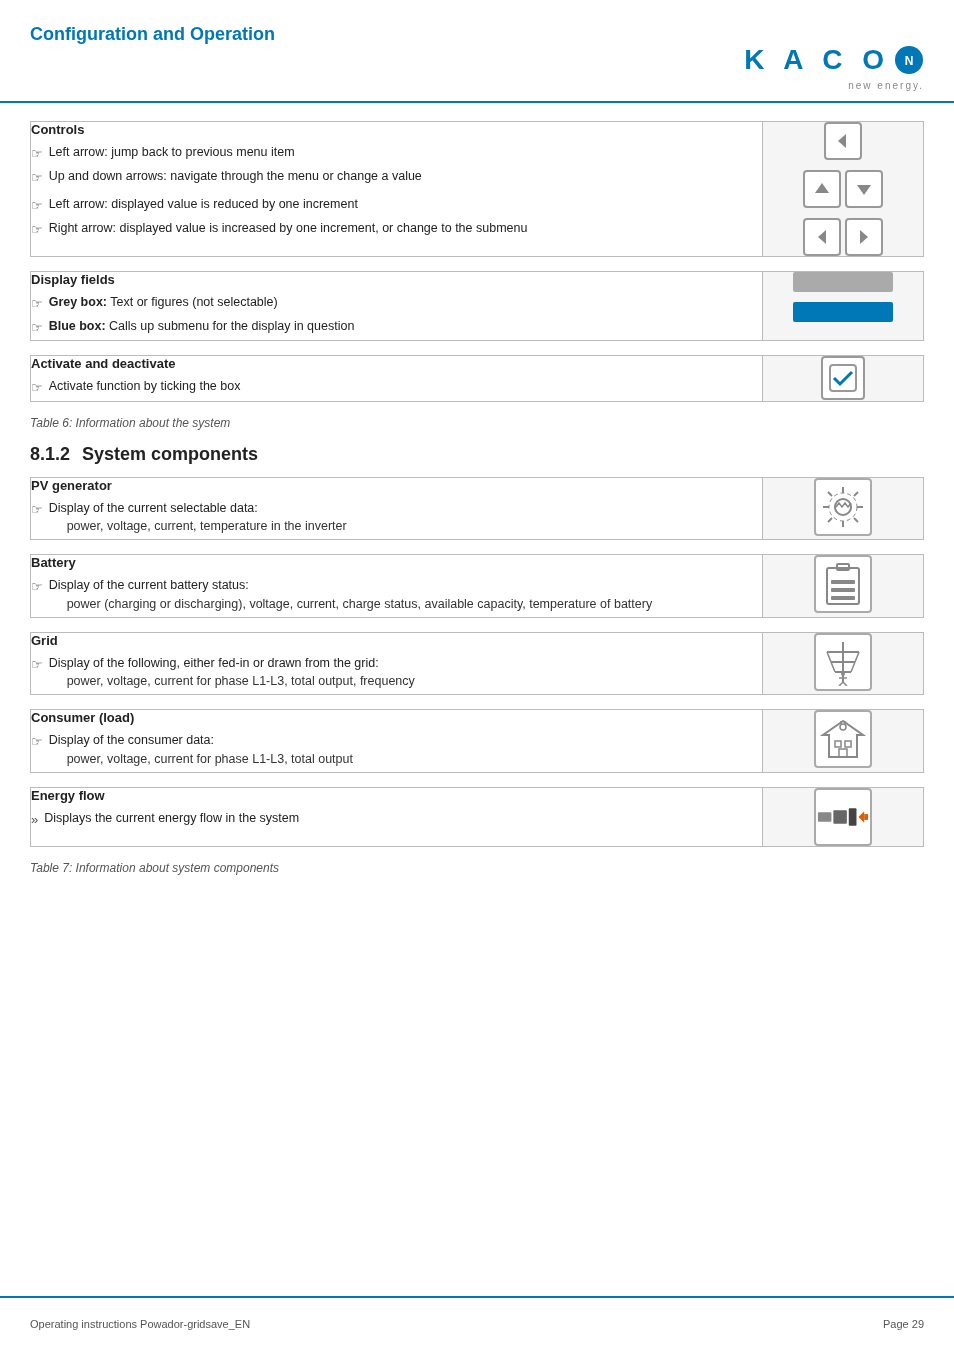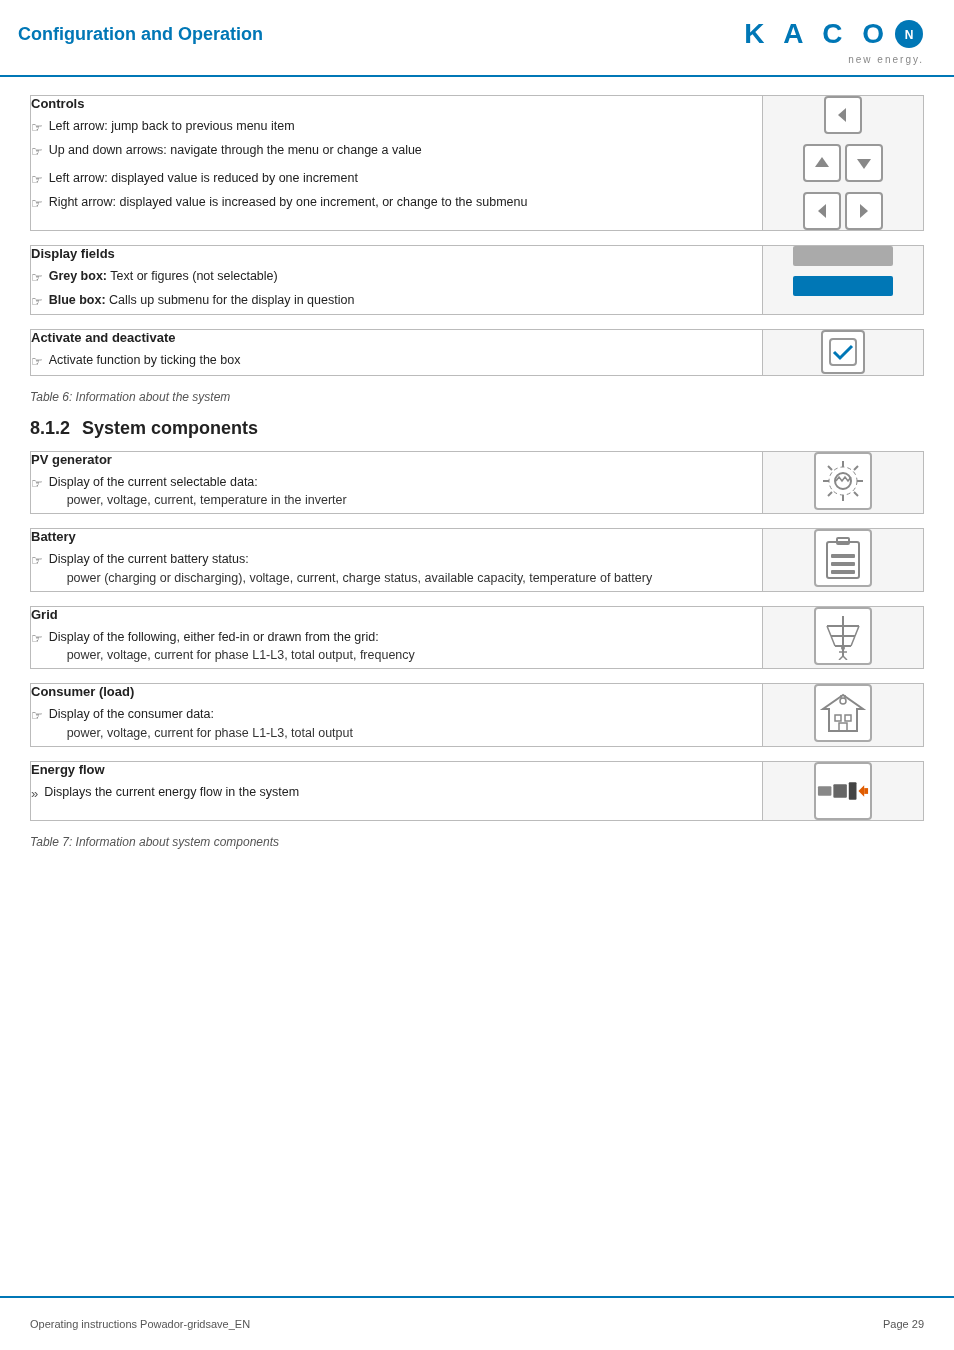--- a/index.html
+++ b/index.html
@@ -11,21 +11,21 @@
       width: 954px;
       min-height: 1350px;
       position: relative;
     }
 
     
     .header {
       display: flex;
       align-items: flex-start;
       justify-content: space-between;
-      padding: 18px 30px 10px 18px;
+      padding: 18px 30px 10px 30px;
       border-bottom: 2px solid #0077b6;
     }
     .header-title {
       color: #0077b6;
       font-size: 18px;
       font-weight: bold;
       padding-top: 6px;
     }
     .logo-area {
       display: flex;
@@ -215,21 +215,21 @@
       line-height: 1.5;
       color: #333;
     }
   </style>
 </head>
 <body>
 
 <div class="header">
   <div class="header-title">Configuration and Operation</div>
   <div class="logo-area">
-    <div style="display:flex;align-items:center;gap:4px;">
+    <div style="display:flex;align-items:center;gap:4px;margin-top:26px;">
       <span class="logo-kaco">
         <span>K</span> <span>A</span> <span>C</span> <span>O</span>
       </span>
 
       <svg width="30" height="30" viewBox="0 0 30 30">
         <circle cx="15" cy="15" r="14" fill="#0077b6"></circle>
         <text x="15" y="20" text-anchor="middle" fill="white" font-size="12" font-weight="bold">N</text>
       </svg>
     </div>
     <div class="logo-subtitle">new energy.</div>

